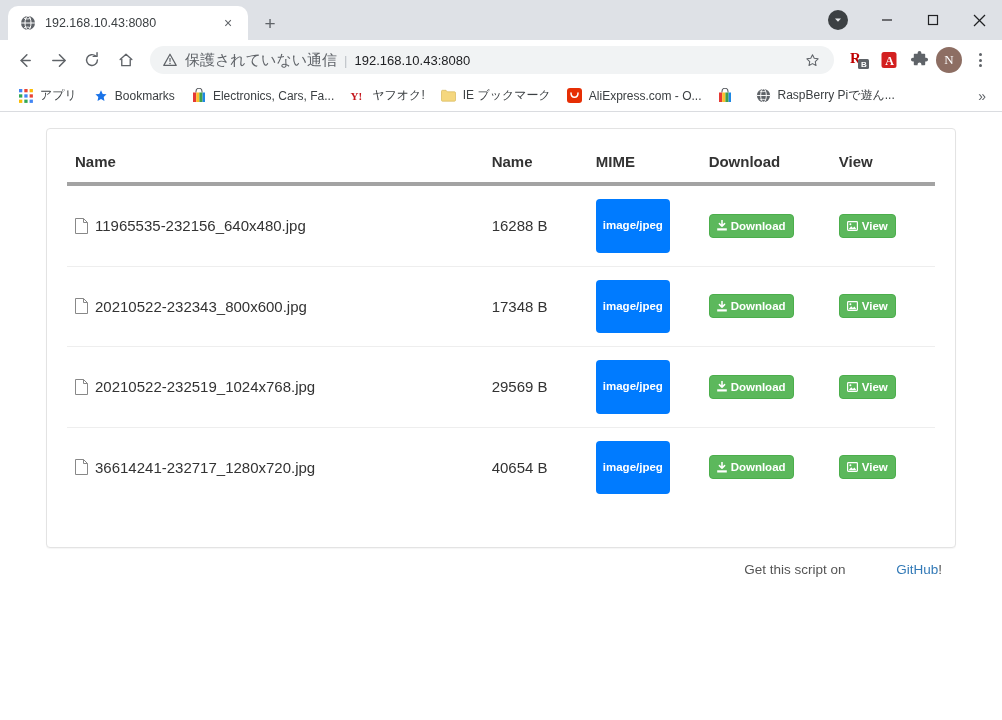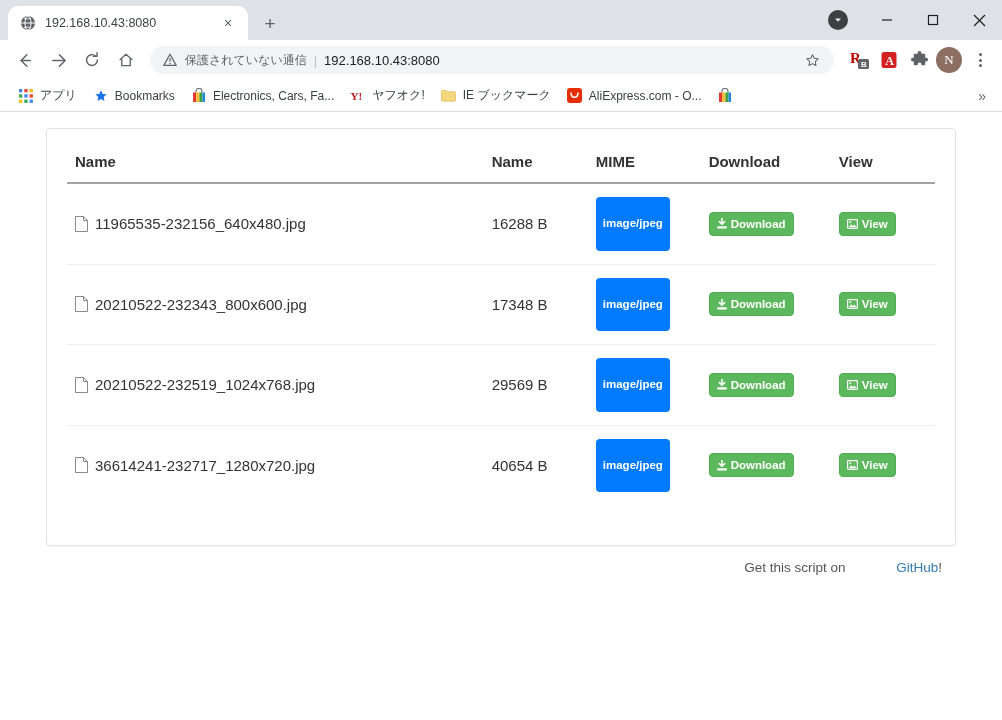--- a/index.html
+++ b/index.html
@@ -64,21 +64,21 @@
     display: flex; align-items: center; justify-content: center;
     color: #5f6368; flex: 0 0 32px;
   }
   .omnibox {
     flex: 1 1 auto; height: 28px; margin: 0 6px 0 6px;
     background: #f1f3f4; border-radius: 14px;
     display: flex; align-items: center; padding: 0 12px 0 12px;
     gap: 7px; min-width: 0;
   }
   .warn-icon { flex: 0 0 16px; width:16px; height:16px; display:flex; align-items:center; justify-content:center; }
-  .omni-warn-text { font-size: 12px; color: #5f6368; white-space: nowrap; }
+  .omni-warn-text { font-size: 15px; color: #5f6368; white-space: nowrap; }
   .omni-sep { color: #bdc1c6; font-size: 13px; }
   .omni-url { font-size: 13px; color: #202124; white-space: nowrap; overflow:hidden; text-overflow: ellipsis; }
   .omni-star { margin-left: auto; color: #5f6368; flex: 0 0 20px; display:flex; align-items:center; justify-content:center; }
 
   .ext-icons { display: flex; align-items: center; gap: 4px; padding-left: 4px; }
   .ext-icon { width: 26px; height: 26px; display: flex; align-items: center; justify-content: center; position: relative; }
   .avatar-circle {
     width: 26px; height: 26px; border-radius: 50%;
     background: #8d6e63; color: #fff; font-size: 13px;
     display: flex; align-items: center; justify-content: center;
@@ -114,21 +114,21 @@
     border-bottom: 1px solid #e3e3e3;
     padding: 16px 20px;
     font-size: 15.5px; color: #333;
     border-radius: 4px 4px 0 0;
   }
   .card-body { padding: 12px 20px 40px 20px; }
 
   table.listing { width: 100%; border-collapse: collapse; }
   table.listing th {
     text-align: left; font-size: 15px; font-weight: bold; color: #333;
-    padding: 12px 8px; border-bottom: 2px solid #a3a3a3;
+    padding: 12px 8px; border-bottom: 4px solid #a3a3a3;
   }
   table.listing td {
     font-size: 15px; color: #333;
     padding: 13px 8px; border-top: 1px solid #eeeeee;
     vertical-align: middle;
   }
   table.listing tr:first-child td { border-top: none; }
   .col-name  { width: 48%; }
   .col-size  { width: 12%; }
   .col-mime  { width: 13%; }
@@ -354,20 +354,32 @@
           <path d="M4 4.5V3.3a3 3 0 0 1 6 0v1.2" fill="none" stroke="#5f6368" stroke-width="1.1"></path>
           <rect x="1" y="4.5" width="3.2" height="9.5" fill="#e53935"></rect>
           <rect x="4.2" y="4.5" width="3.2" height="9.5" fill="#fbc02d"></rect>
           <rect x="7.4" y="4.5" width="3.2" height="9.5" fill="#43a047"></rect>
           <rect x="10.6" y="4.5" width="2.4" height="9.5" fill="#1e88e5"></rect>
         </svg>
       </span>
       <span></span>
     </div>
 
+    <div class="bm">
+      <span class="bm-icon">
+        <svg width="15" height="15" viewBox="0 0 16 16">
+          <circle cx="8" cy="8" r="7" fill="#5f6368"></circle>
+          <ellipse cx="8" cy="8" rx="3" ry="7" fill="none" stroke="#fff" stroke-width="1"></ellipse>
+          <line x1="1" y1="8" x2="15" y2="8" stroke="#fff" stroke-width="1"></line>
+          <path d="M4 3.2c1.6 1 5 1 6.6 0" fill="none" stroke="#fff" stroke-width="0.9"></path>
+          <path d="M4 12.8c1.6-1 5-1 6.6 0" fill="none" stroke="#fff" stroke-width="0.9"></path>
+        </svg>
+      </span>
+      <span>RaspBerry Piで遊ん...</span>
+    </div>
 
     <div class="bm-overflow">»</div>
   </div>
 
   <div class="viewport">
     <div class="page-pad">
 
       <div class="card">
 
         <div class="card-body">

